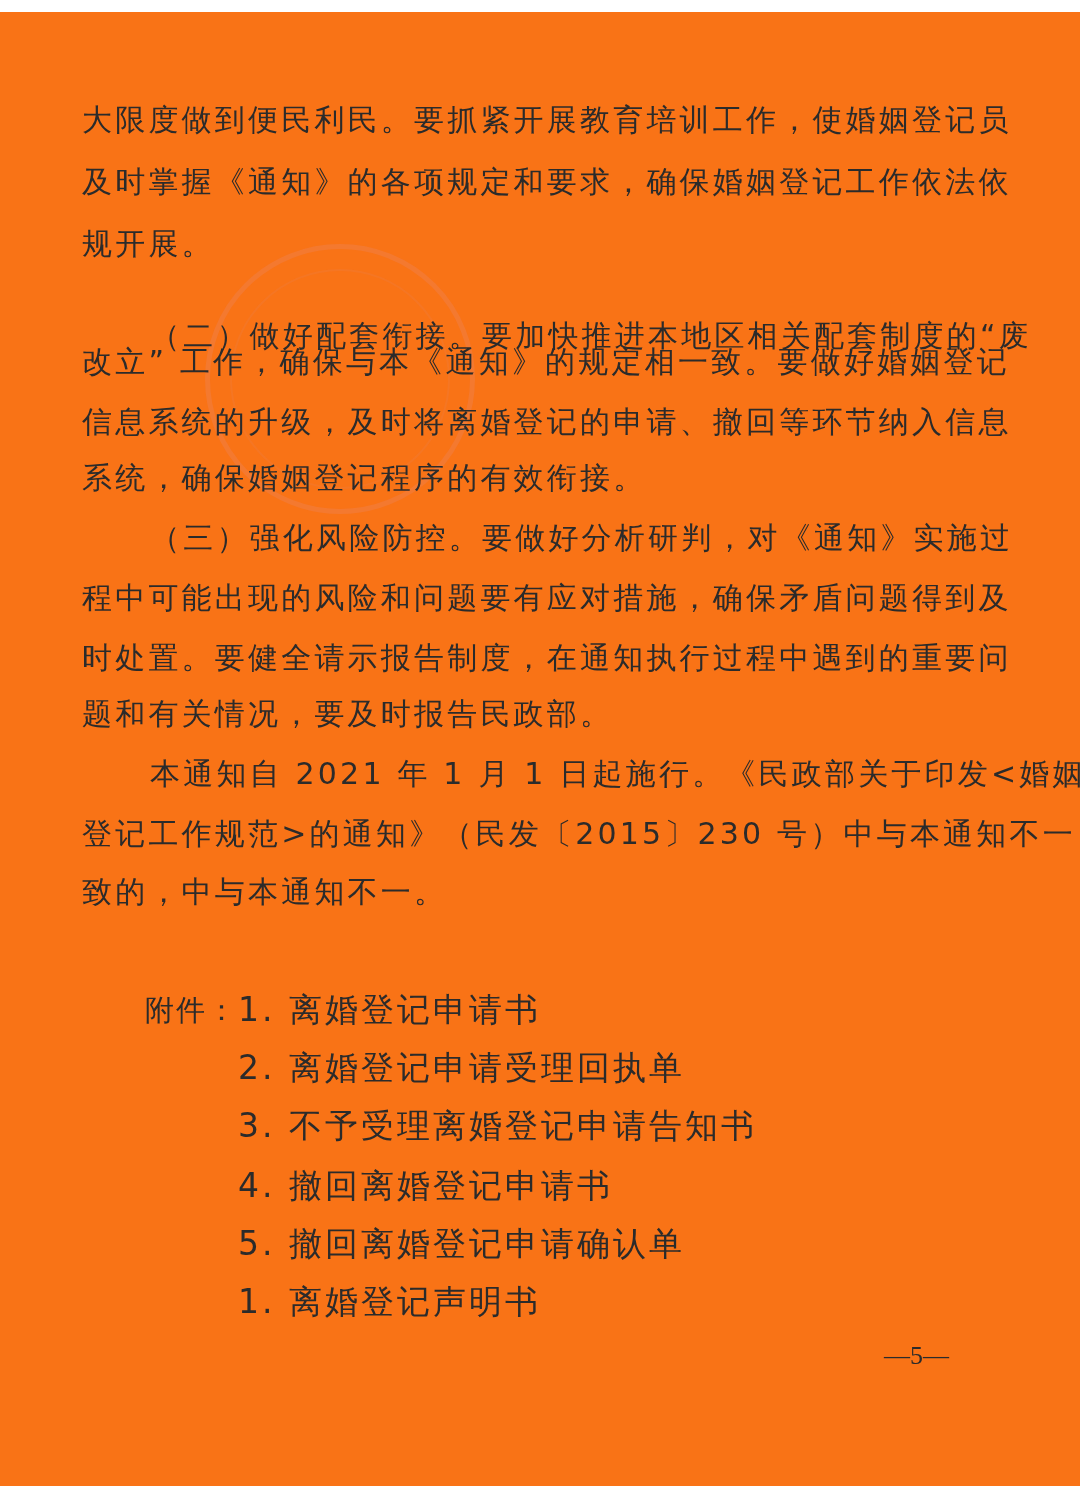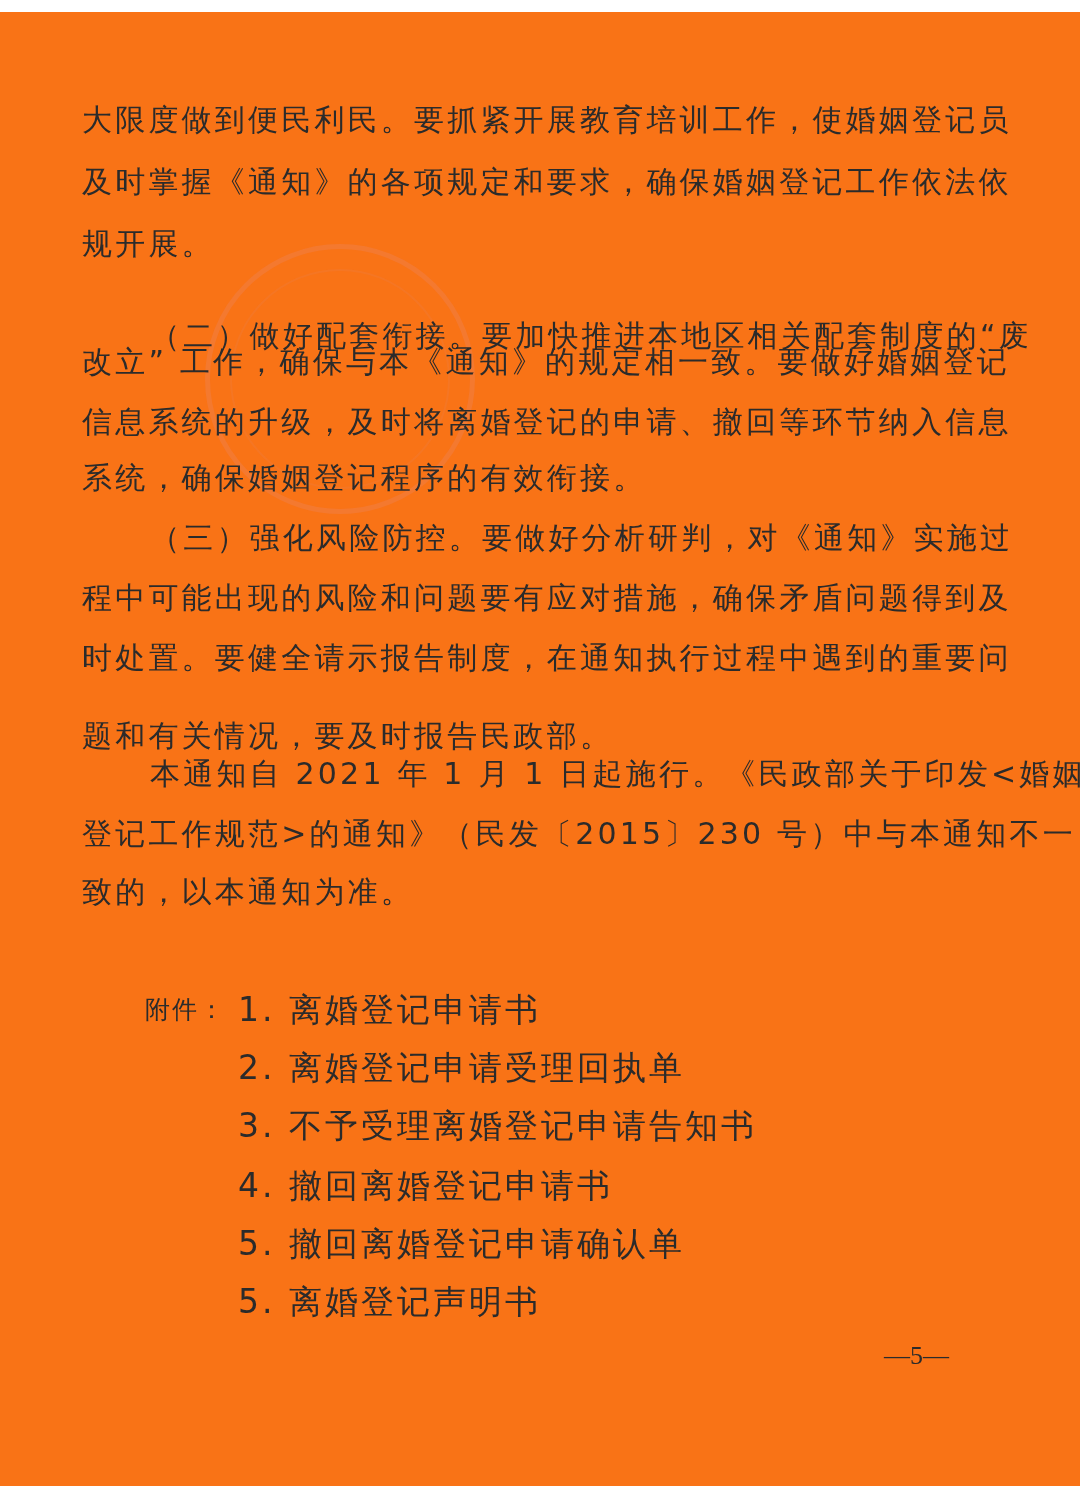--- a/index.html
+++ b/index.html
@@ -47,21 +47,21 @@
       line-height: 40px;
       height: 40px;
       white-space: nowrap;
       letter-spacing: 3.2px;
       color: #2b2b2b;
     }
     .line.indent { left: 150px; }
     .attach-label {
       position: absolute;
       left: 145px;
-      font-size: 25px;
+      font-size: 29px;
       line-height: 40px;
       letter-spacing: 2px;
       color: #2b2b2b;
     }
     .attach-item {
       position: absolute;
       left: 238px;
       font-size: 33px;
       line-height: 40px;
       letter-spacing: 3px;
@@ -90,29 +90,29 @@
   <div class="line" style="top:212px;">规开展。</div>
 
   <div class="line indent" style="top:272px;margin-top:32px;">（二）做好配套衔接。要加快推进本地区相关配套制度的“废</div>
   <div class="line" style="top:390px;">信息系统的升级，及时将离婚登记的申请、撤回等环节纳入信息</div>
   <div class="line" style="top:330px;">改立” 工作，确保与本《通知》的规定相一致。要做好婚姻登记</div>
   <div class="line" style="top:446px;">系统，确保婚姻登记程序的有效衔接。</div>
 
   <div class="line" style="top:566px;">程中可能出现的风险和问题要有应对措施，确保矛盾问题得到及</div>
   <div class="line indent" style="top:506px;">（三）强化风险防控。要做好分析研判，对《通知》实施过</div>
   <div class="line" style="top:626px;">时处置。要健全请示报告制度，在通知执行过程中遇到的重要问</div>
-  <div class="line" style="top:682px;margin-top:22px;">题和有关情况，要及时报告民政部。</div>
+  <div class="line" style="top:682px;">题和有关情况，要及时报告民政部。</div>
 
   <div class="line indent" style="top:742px;">本通知自 2021 年 1 月 1 日起施行。《民政部关于印发&lt;婚姻</div>
   <div class="line" style="top:802px;">登记工作规范&gt;的通知》（民发〔2015〕230 号）中与本通知不一</div>
-  <div class="line" style="top:860px;">致的，以本通知为准。</div>
+  <div class="line" style="top:860px;">致的，中与本通知不一。</div>
 
   <div class="attach-label" style="top:978px;">附件：</div>
   <div class="attach-item" style="top:978px;">1. 离婚登记申请书</div>
   <div class="attach-item" style="top:1036px;">2. 离婚登记申请受理回执单</div>
   <div class="attach-item" style="top:1094px;">3. 不予受理离婚登记申请告知书</div>
   <div class="attach-item" style="top:1154px;">4. 撤回离婚登记申请书</div>
   <div class="attach-item" style="top:1212px;">5. 撤回离婚登记申请确认单</div>
-  <div class="attach-item" style="top:1270px;">5. 离婚登记声明书</div>
+  <div class="attach-item" style="top:1270px;">1. 离婚登记声明书</div>
 
   <div class="page-number">—5—</div>
 
 </div>
 
 </body></html>

